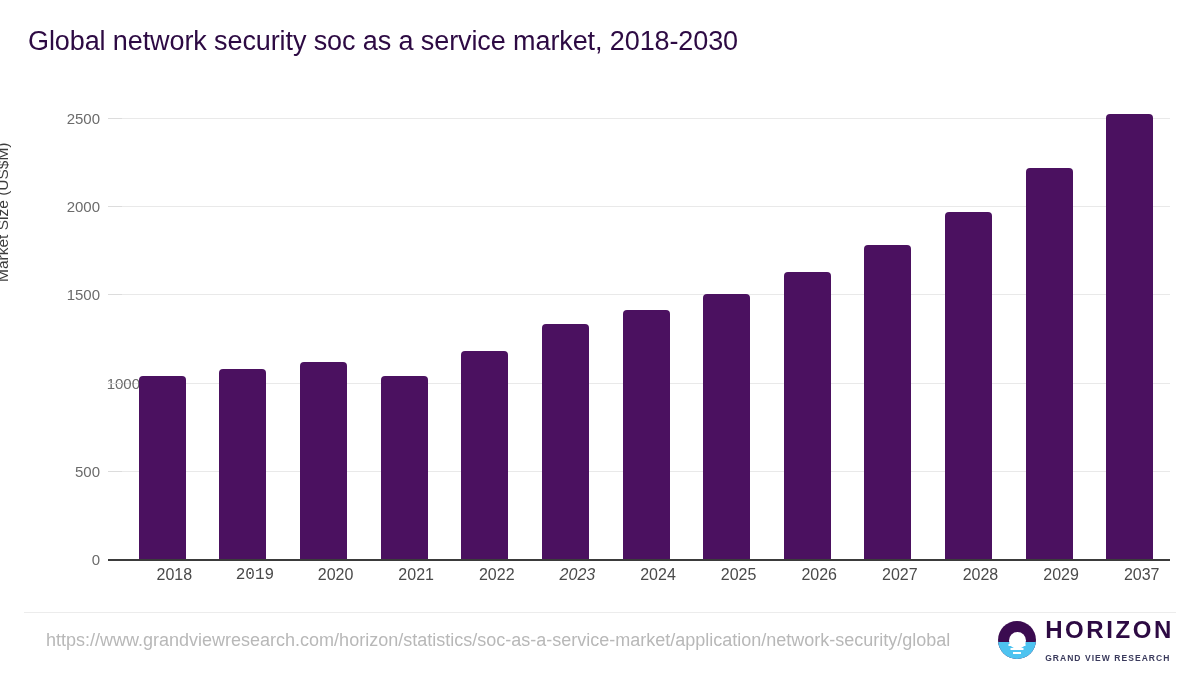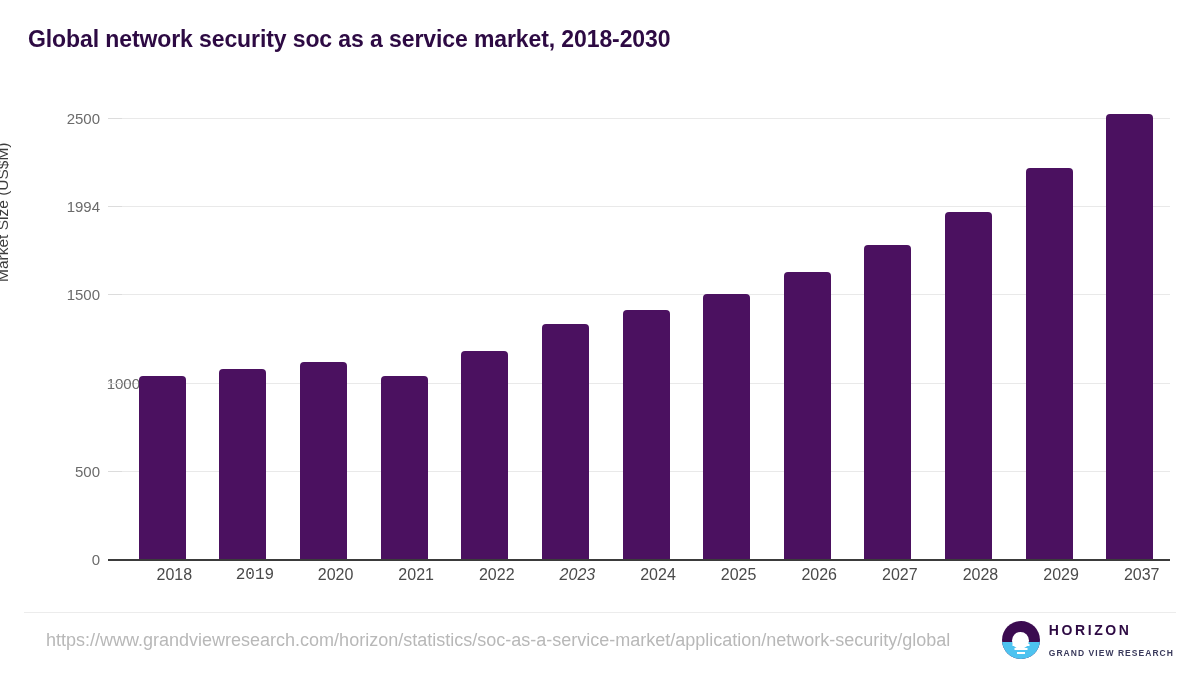--- a/index.html
+++ b/index.html
@@ -21,22 +21,22 @@
     overflow: hidden;
     box-sizing: border-box;
   }
 
   
   #chart-title {
     position: absolute;
     left: 28px;
     top: 26px;
     width: 1100px;
-    font-size: 23px;
-    font-weight: bold;
+    font-size: 27px;
+    font-weight: normal;
     color: #2d0a43;
     letter-spacing: -0.1px;
     white-space: nowrap;
   }
 
   
   
   #plot {
     position: absolute;
     left: 122px;
@@ -171,21 +171,21 @@
     height: 2px;
     background: #ffffff;
     transform: translateX(-50%);
   }
   #logo-mark .ray1 { top: 61%; width: 17px; }
   #logo-mark .ray2 { top: 71%; width: 13px; }
   #logo-mark .ray3 { top: 81%; width: 8px; }
 
   #logo-text { display: flex; flex-direction: column; line-height: 1; }
   #logo-word {
-    font-size: 14px;
+    font-size: 24px;
     font-weight: bold;
     letter-spacing: 2.6px;
     color: #2d0a43;
   }
   #logo-sub {
     margin-top: 12px;
     font-size: 8.5px;
     font-weight: bold;
     letter-spacing: 1.05px;
     color: #3a3a5c;
@@ -212,21 +212,21 @@
       </div>
     <div id="ytick-layer">
         <div class="ytick" style="top: 463px; right: 1070px;">0</div>
         <div class="ytickmark zero" style="top: 463px;"></div>
         <div class="ytick" style="top: 374.81px; right: 1070px;">500</div>
         <div class="ytickmark" style="top: 374.81px;"></div>
         <div class="ytick" style="top: 286.619px; right: 1030px;">1000</div>
         <div class="ytickmark" style="top: 286.619px;"></div>
         <div class="ytick" style="top: 198.429px; right: 1070px;">1500</div>
         <div class="ytickmark" style="top: 198.429px;"></div>
-        <div class="ytick" style="top: 110.238px; right: 1070px;">1994</div>
+        <div class="ytick" style="top: 110.238px; right: 1070px;">2000</div>
         <div class="ytickmark" style="top: 110.238px;"></div>
         <div class="ytick" style="top: 22.0476px; right: 1070px;">2500</div>
         <div class="ytickmark" style="top: 22.0476px;"></div>
       </div>
 
     <div id="bar-layer">
         <div class="bar" title="2018: 1040" style="left: 16.8077px; width: 47px; height: 183.436px; background: rgb(75, 17, 96);"></div>
         <div class="bar" title="2019: 1080" style="left: 97.4231px; width: 47px; height: 190.491px; background: rgb(75, 17, 96);"></div>
         <div class="bar" title="2020: 1115" style="left: 178.038px; width: 47px; height: 196.665px; background: rgb(75, 17, 96);"></div>
         <div class="bar" title="2021: 1040" style="left: 258.654px; width: 47px; height: 183.436px; background: rgb(75, 17, 96);"></div>

